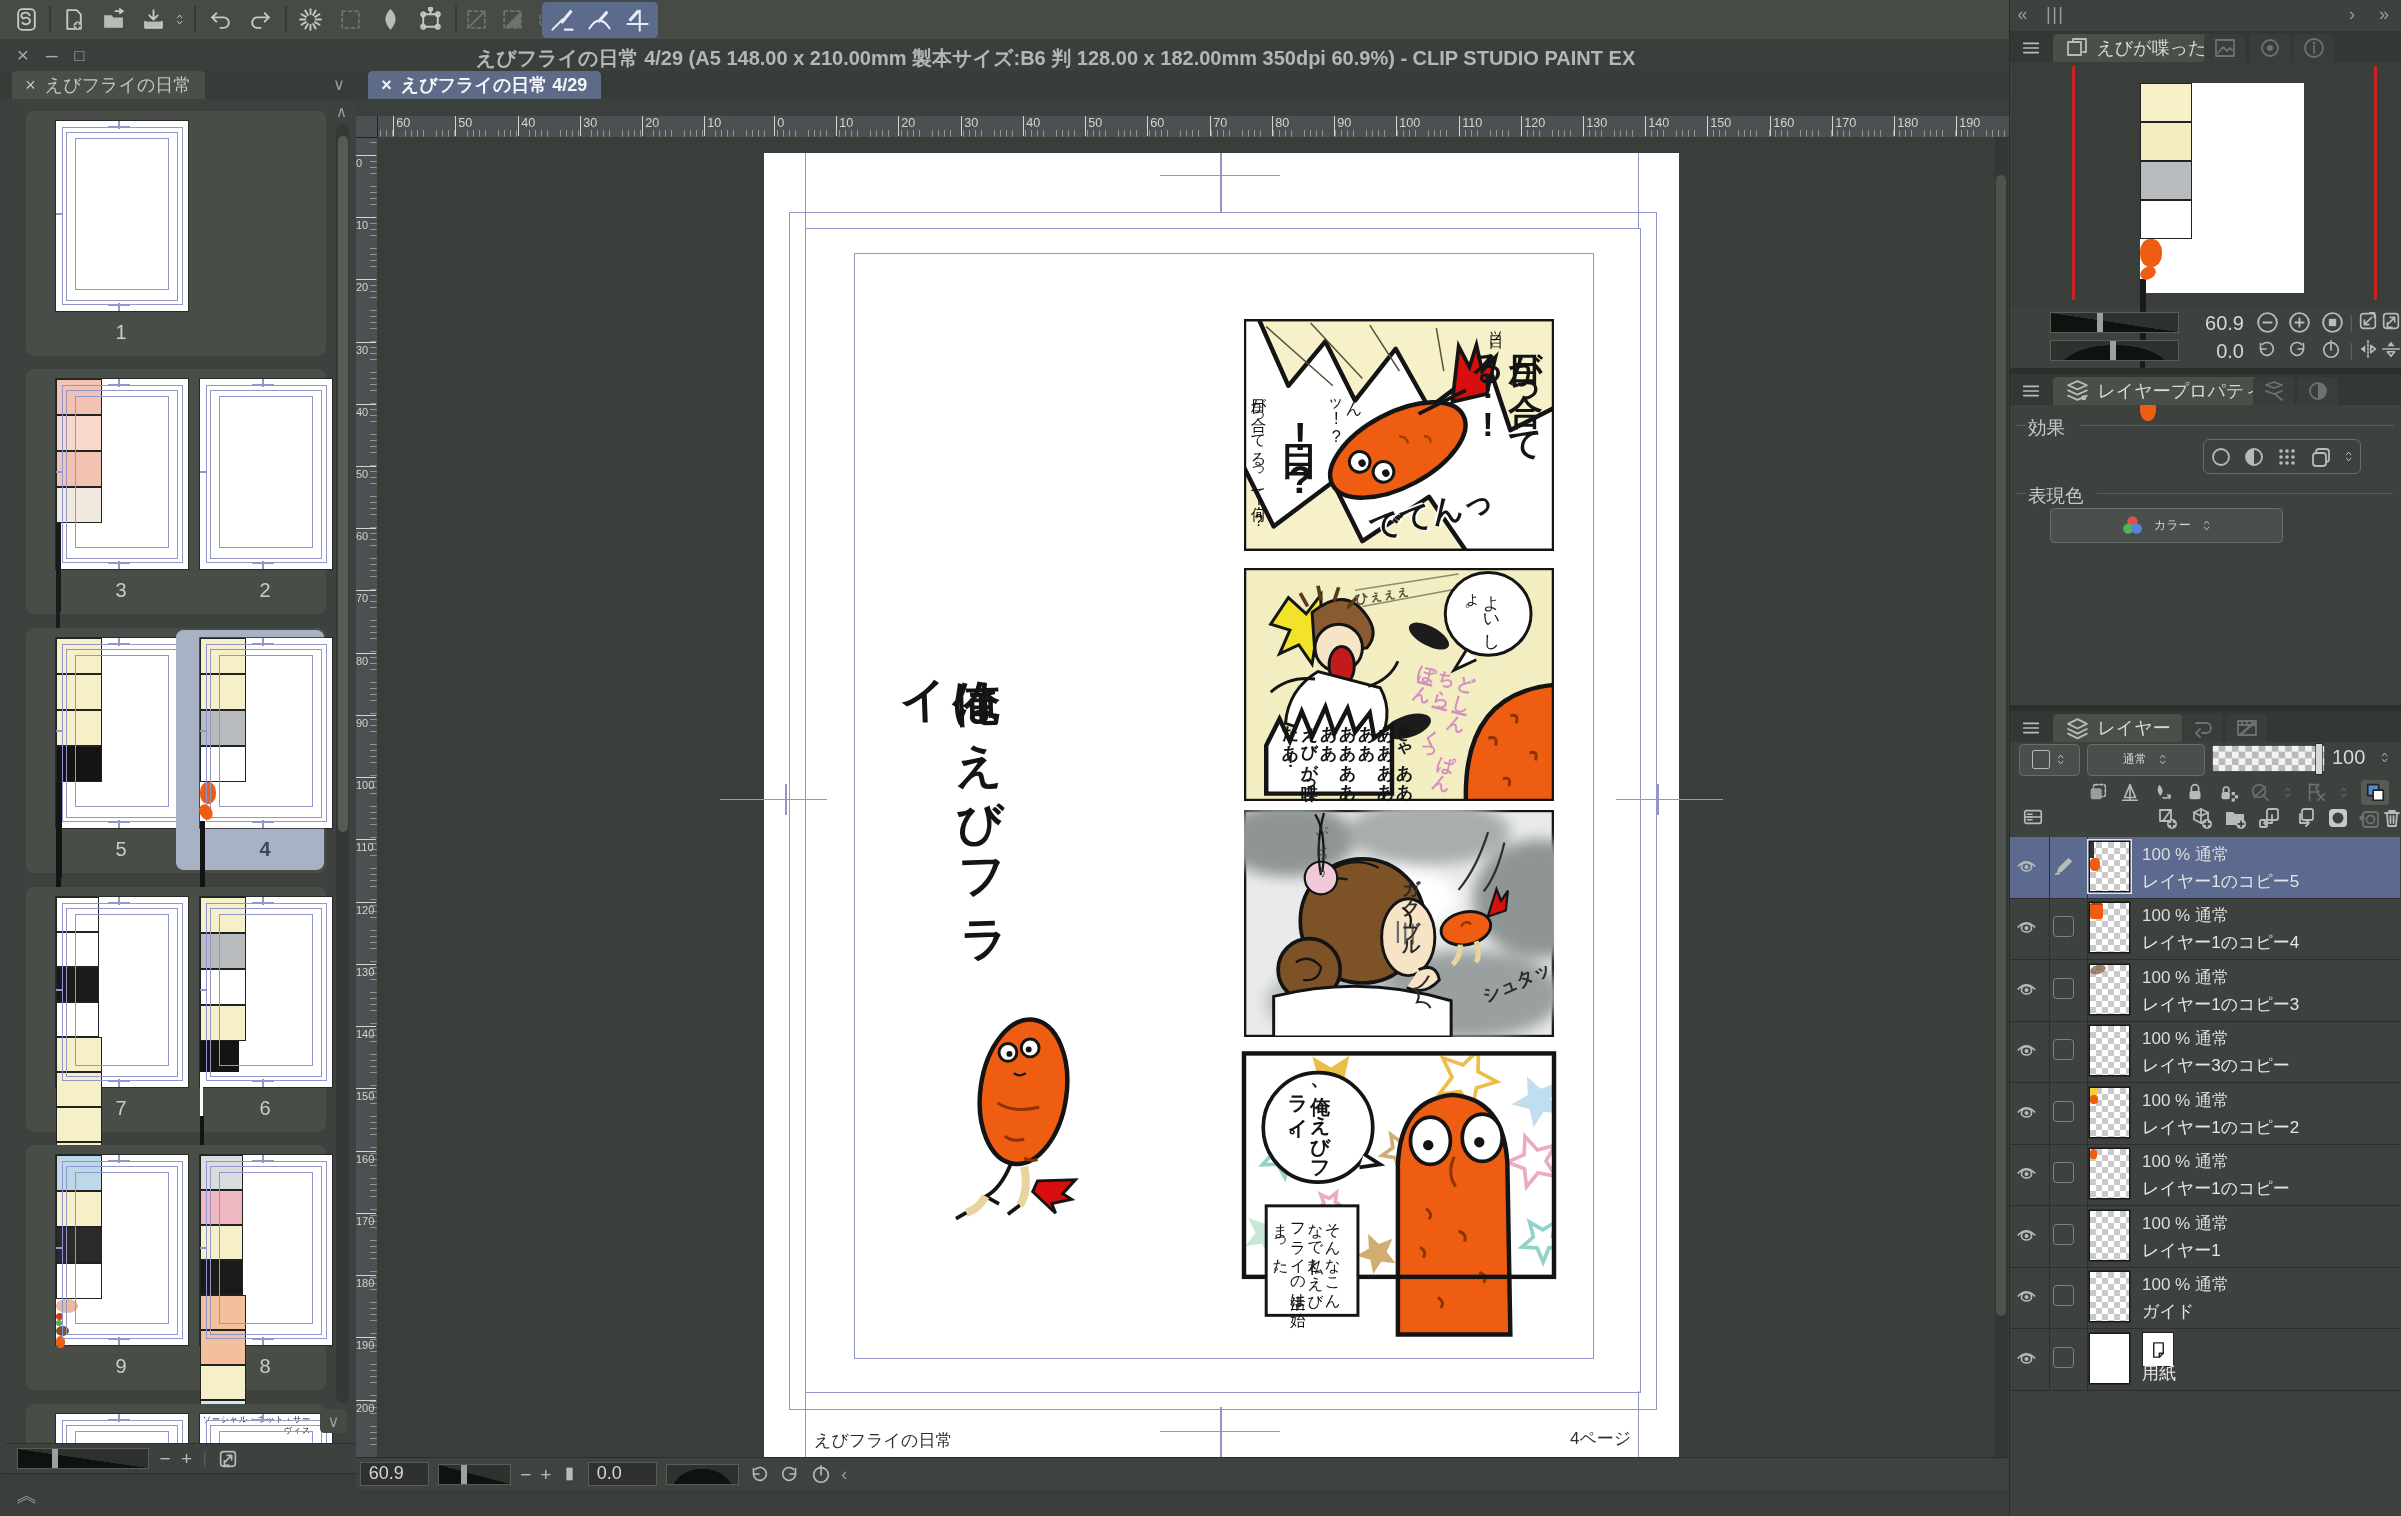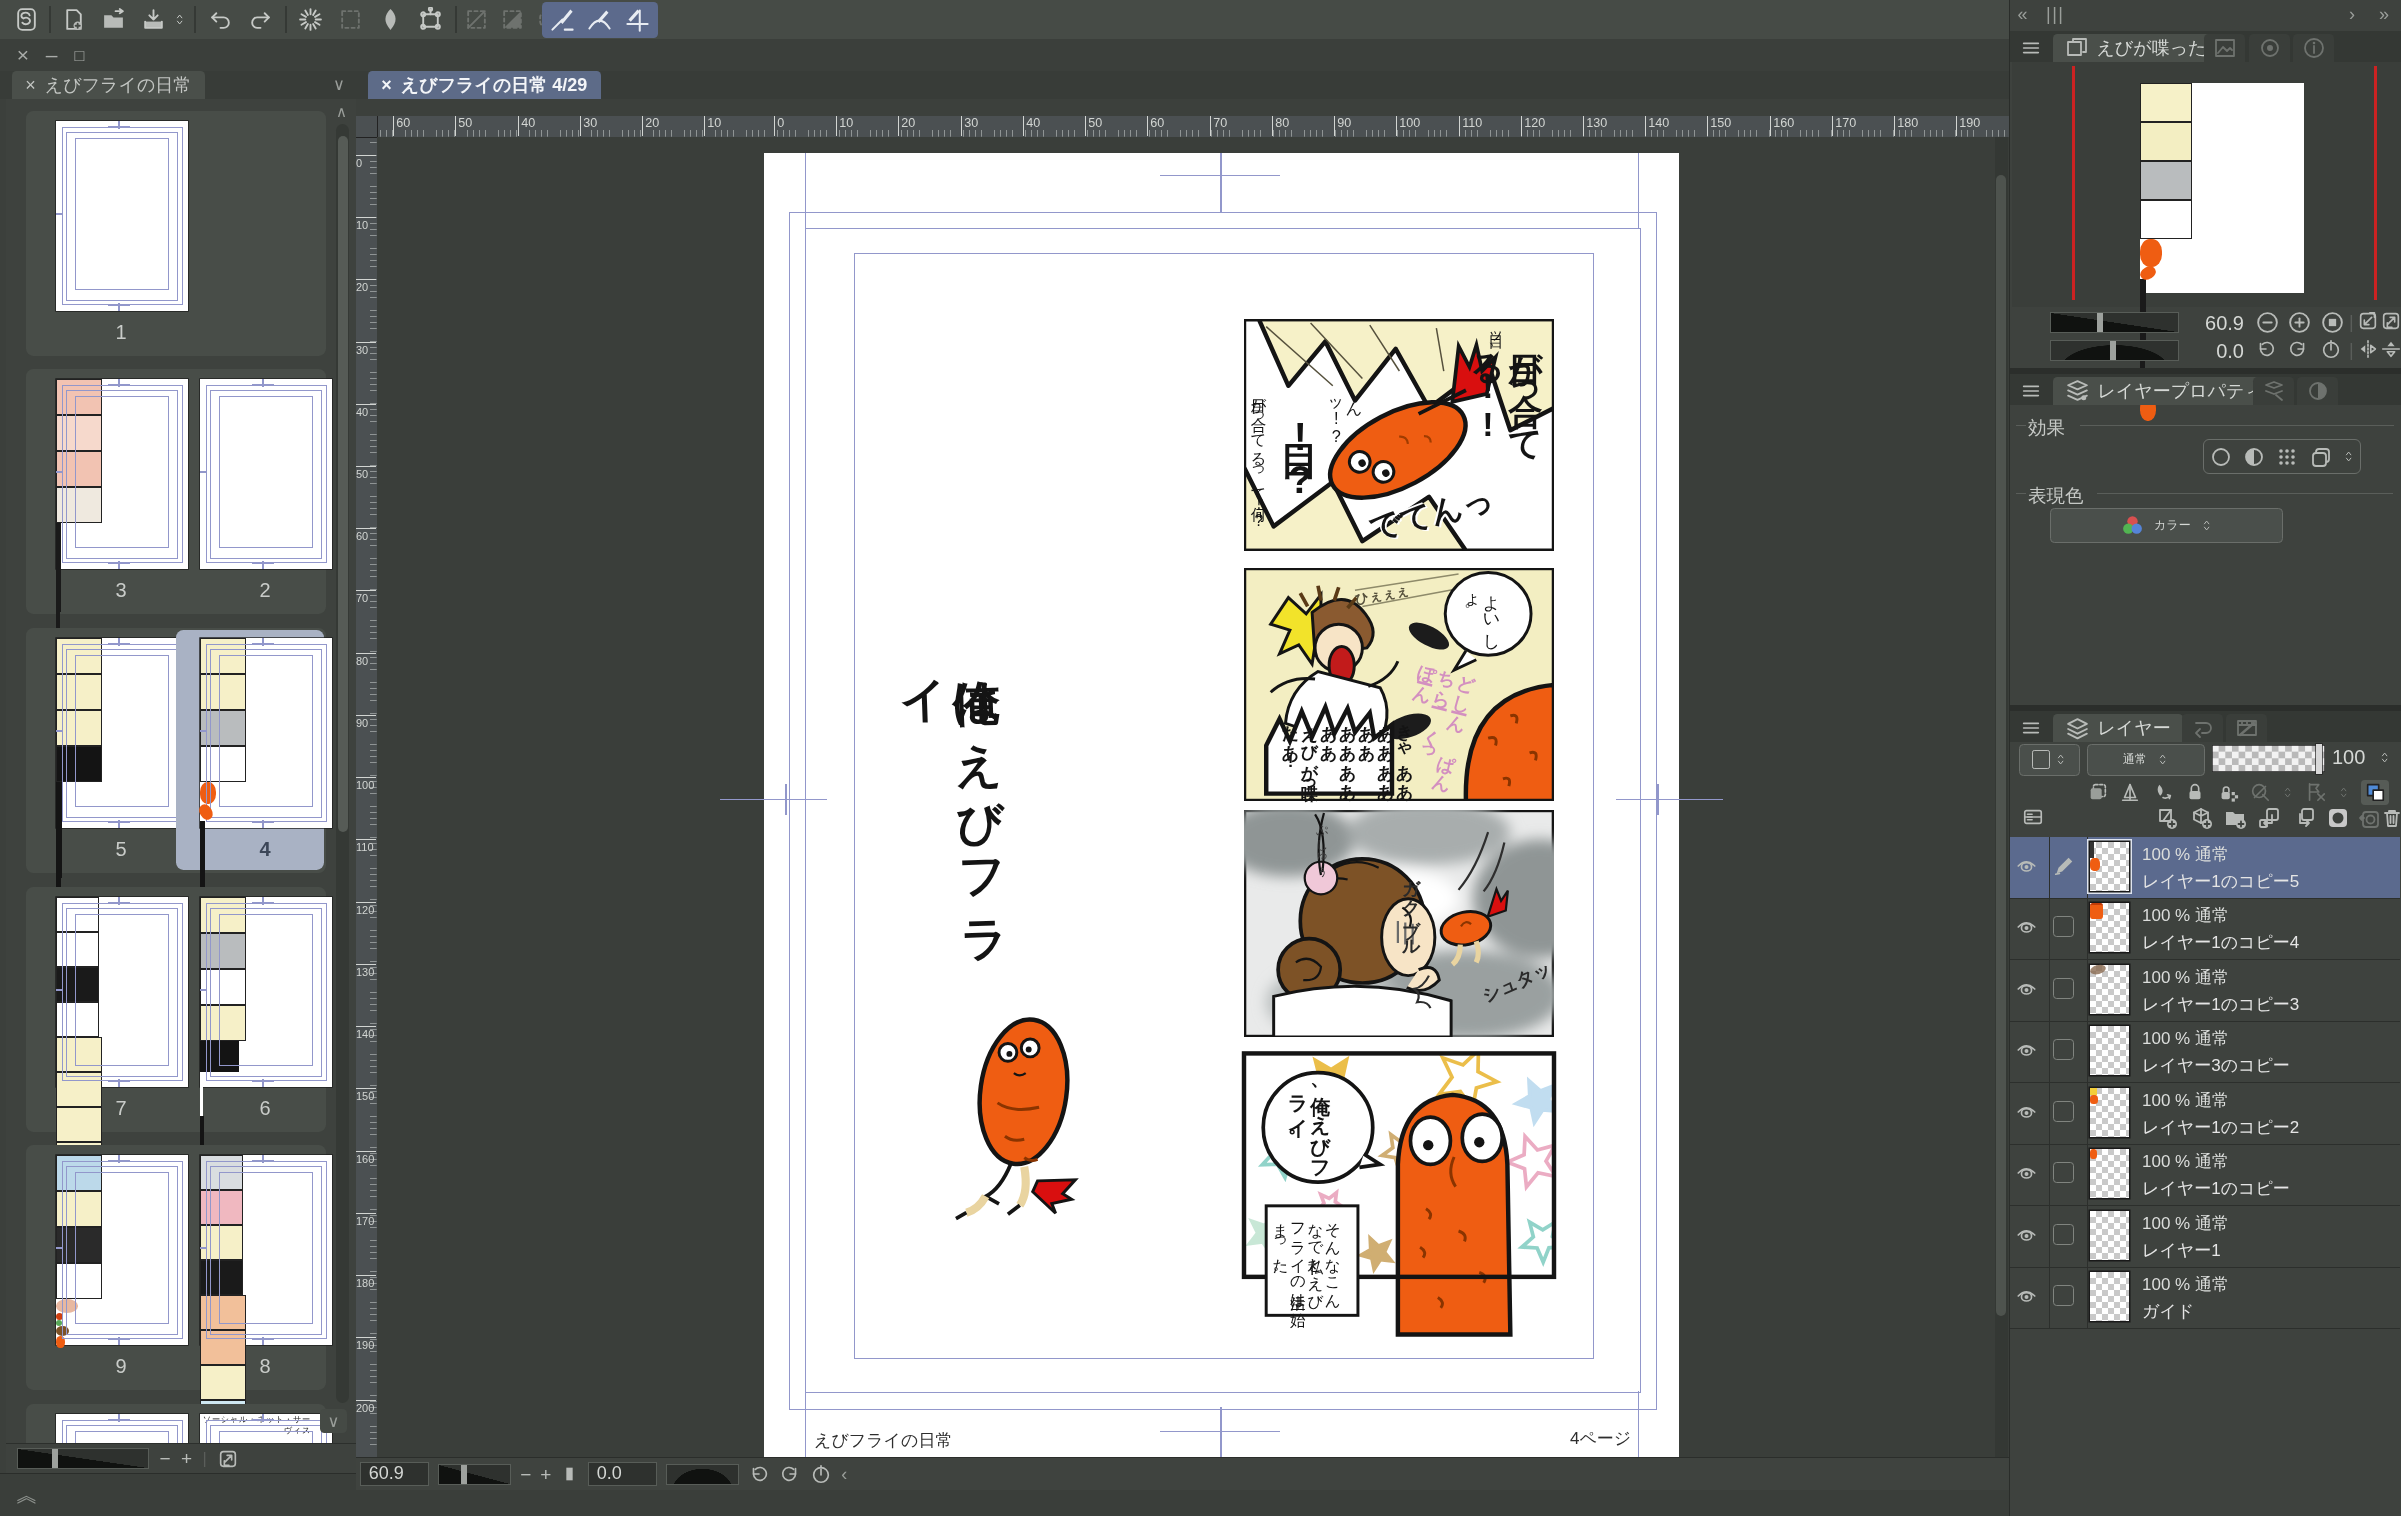--- a/index.html
+++ b/index.html
@@ -217,20 +217,21 @@
           <line x1="14" y1="4" x2="14" y2="22"></line>
           <path d="M4,12 L12,3 l2,2 -8,9 Z" fill="currentColor" stroke="none"></path>
         </svg>
       </div>
   </div>
 
   <div id="titlebar" class="abs">
     <div class="winbtn" style="left:10.4px">×</div>
     <div class="winbtn" style="left:39px">–</div>
     <div class="winbtn" style="left:67px;font-size:16.3px;top:6.7px">□</div>
+    <div id="win-title">えびフライの日常 4/29 (A5 148.00 x 210.00mm 製本サイズ:B6 判 128.00 x 182.00mm 350dpi 60.9%)  - CLIP STUDIO PAINT EX</div>
   </div>
 
   <div id="tabrow" class="abs">
     <div class="tab" id="tab-pages">
       <span class="tabclose">×</span>
       <span>えびフライの日常</span>
     </div>
     <div class="abs" style="left:333px;top:4.4px;color:#9a9e9a;font-size:16.3px">∨</div>
     <div class="tab" id="tab-canvas">
       <span class="tabclose">×</span>
@@ -1367,17 +1368,39 @@
               <circle cx="12" cy="13" r="2.2" fill="currentColor" stroke="none"></circle>
             </svg>
           </div>
           <div class="lcb">
             <div class="chk"></div>
           </div>
           <div class="lthumb"></div>
           <div class="ltx1">100 % 通常</div>
           <div class="ltx2">ガイド</div>
         </div>
+        <div class="lrow" style="top: 492px;">
+          <div class="lcol" style="left: 39px;"></div>
+          <div class="lcol" style="left: 77px;"></div>
+          <div class="leye ico">
+            <svg width="25" height="22" viewBox="0 0 24 24" fill="none" stroke="currentColor" stroke-width="1.8" stroke-linecap="round" stroke-linejoin="round">
+              <path d="M3,12 q9,-9 18,0"></path>
+              <ellipse cx="12" cy="13" rx="5.5" ry="4.5"></ellipse>
+              <circle cx="12" cy="13" r="2.2" fill="currentColor" stroke="none"></circle>
+            </svg>
+          </div>
+          <div class="lcb">
+            <div class="chk"></div>
+          </div>
+          <div class="lthumb paper"></div>
+          <div style="left: 132px; top: 3px; width: 30px; height: 33px; background: rgb(255, 255, 255); border: 1.5px solid rgb(34, 34, 34); display: flex; align-items: center; justify-content: center; position: absolute;">
+            <svg width="19" height="22" viewBox="0 0 24 24" fill="none" stroke="currentColor" stroke-width="1.8" stroke-linecap="round" stroke-linejoin="round">
+              <path d="M6,3 h12 v13 l-5,5 h-7 z" fill="#fff" stroke="#222"></path>
+              <path d="M13,21 v-5 h5" stroke="#222" fill="none"></path>
+            </svg>
+          </div>
+          <div class="ltx2">用紙</div>
+        </div>
       </div>
   </div>
 
 </div>
 
 
 </body></html>

